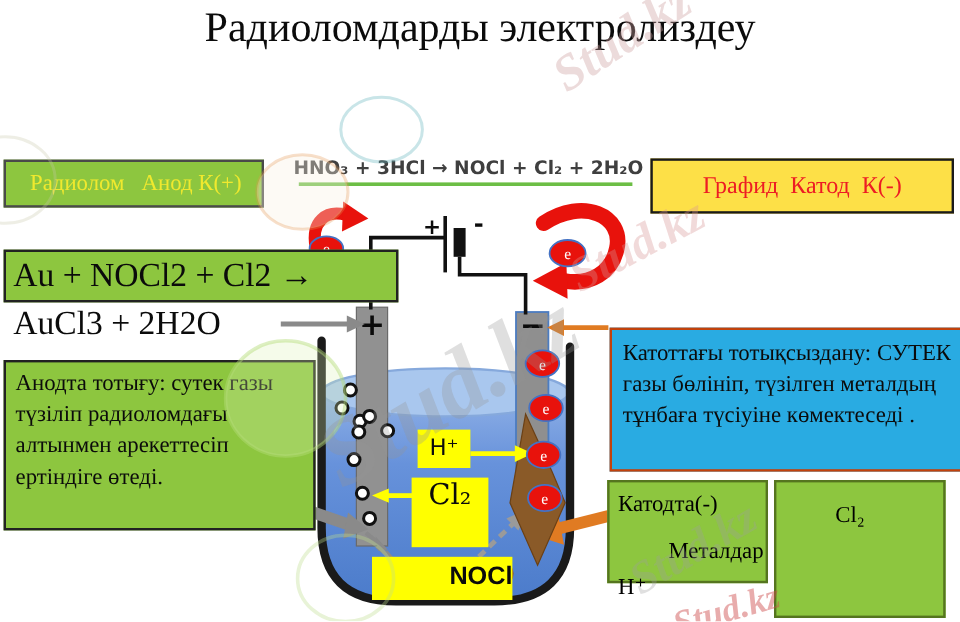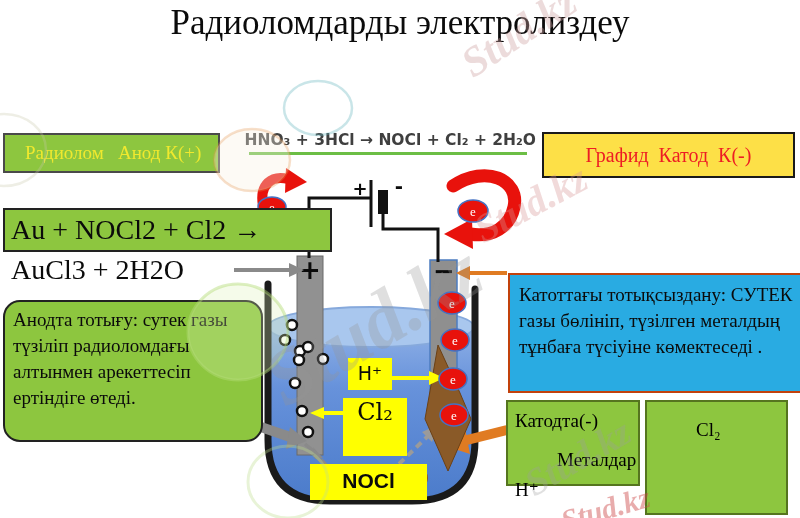--- a/index.html
+++ b/index.html
@@ -15,36 +15,36 @@
                 color:#F0E92E;font-size:19px;line-height:36px;padding-left:20px;white-space:pre;}
   .formula{left:240px;top:131px;width:296px;text-align:right;color:#3f3f3f;font-weight:bold;
            font-size:15.5px;font-family:"DejaVu Sans","Liberation Sans",sans-serif;z-index:2;}
   .formula-underline{left:249px;top:152px;width:278px;height:3px;background:#6CBE45;z-index:2;}
   .box-grafid{left:542px;top:132px;width:253px;height:46px;background:#fde047;border:2px solid #1a1a1a;
               color:#ED1C24;font-size:20px;line-height:42px;text-align:center;z-index:2;
               box-sizing:border-box;white-space:pre;}
   .box-au{left:3px;top:208px;width:329px;height:44px;color:#0b0b0b;font-size:28px;line-height:40px;
           padding-left:6px;font-family:Liberation Serif, serif;}
   .box-anode-note{left:3px;top:300px;width:260px;height:142px;color:#0b0b0b;font-size:19px;
-                  line-height:26px;padding:5px 8px;border-radius:17px;}
+                  line-height:26px;padding:5px 8px;}
   .box-cathode-note{left:508px;top:273px;width:316px;height:120px;background:#29ABE2;
                     border:2px solid #c2410c;color:#0b0b0b;font-size:19px;line-height:26px;
                     padding:7px 9px;z-index:2;box-sizing:border-box;}
   .box-products{font-size:19px;line-height:30px;padding:4px 7px;border-color:#55751F;}
   .box-cathode-products{left:506px;top:400px;width:134px;height:86px;}
   .box-anode-products{left:645px;top:400px;width:143px;height:115px;}
   .prod-line2{margin-top:9px;margin-left:42px;}
   
   .ylabel{background:#FFFF00;color:#0b0b0b;z-index:3;text-align:center;box-sizing:border-box;}
   .h-box{left:348px;top:358px;width:44px;height:32px;font-size:19px;line-height:30px;
          font-family:"DejaVu Sans","Liberation Sans",sans-serif;}
   .cl-box{left:343px;top:398px;width:64px;height:58px;font-size:24px;line-height:28px;
           font-family:"DejaVu Serif","Liberation Serif",serif;}
   .nocl-box{left:310px;top:464px;width:117px;height:36px;font-size:21px;line-height:34px;
-            font-weight:bold;font-family:"Liberation Sans","DejaVu Sans",sans-serif;}
+            font-weight:bold;font-family:"Liberation Sans","DejaVu Sans",sans-serif;text-align:right;}
   
   .wm{z-index:5;pointer-events:none;font-weight:bold;font-style:italic;white-space:nowrap;}
   .wm1{left:455px;top:8px;font-size:42px;color:rgba(205,160,160,0.38);transform:rotate(-33deg);}
   .wm2{left:255px;top:280px;font-size:78px;color:rgba(150,150,150,0.30);transform:rotate(-31deg);}
   .wm3{left:470px;top:180px;font-size:40px;color:rgba(215,150,150,0.35);transform:rotate(-28deg);}
   .wm4{left:520px;top:435px;font-size:38px;color:rgba(160,160,160,0.32);transform:rotate(-30deg);}
   .wm5{left:560px;top:492px;font-size:30px;color:rgba(205,70,70,0.45);transform:rotate(-16deg);}
   svg.diagram{left:0;top:0;z-index:1;}
   svg.deco{left:0;top:0;z-index:4;pointer-events:none;}
 </style>

